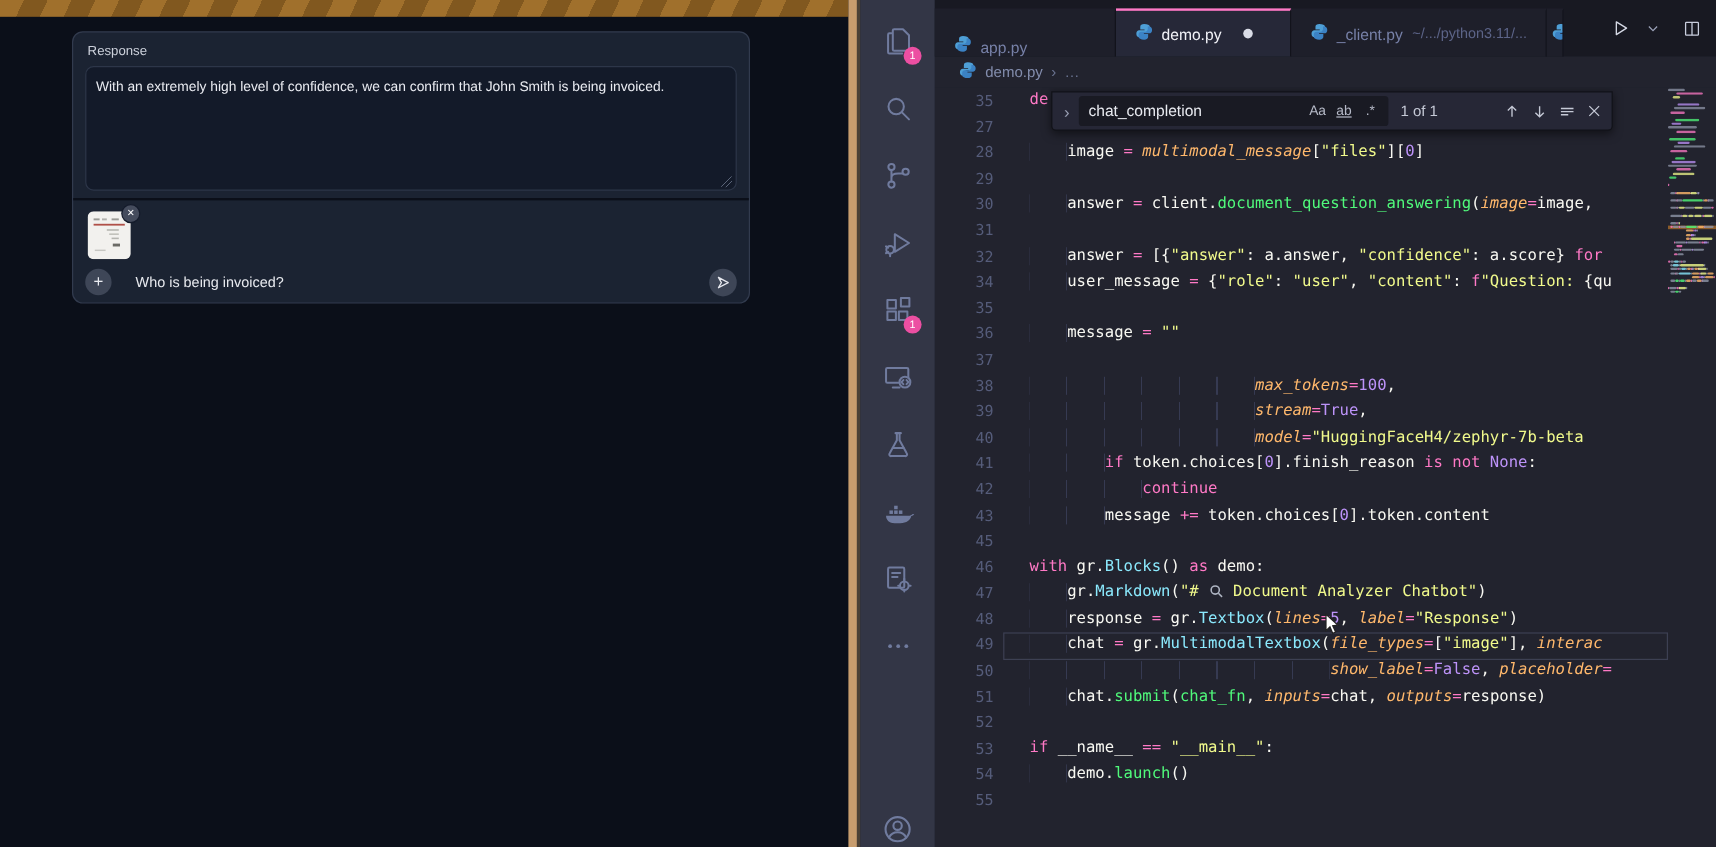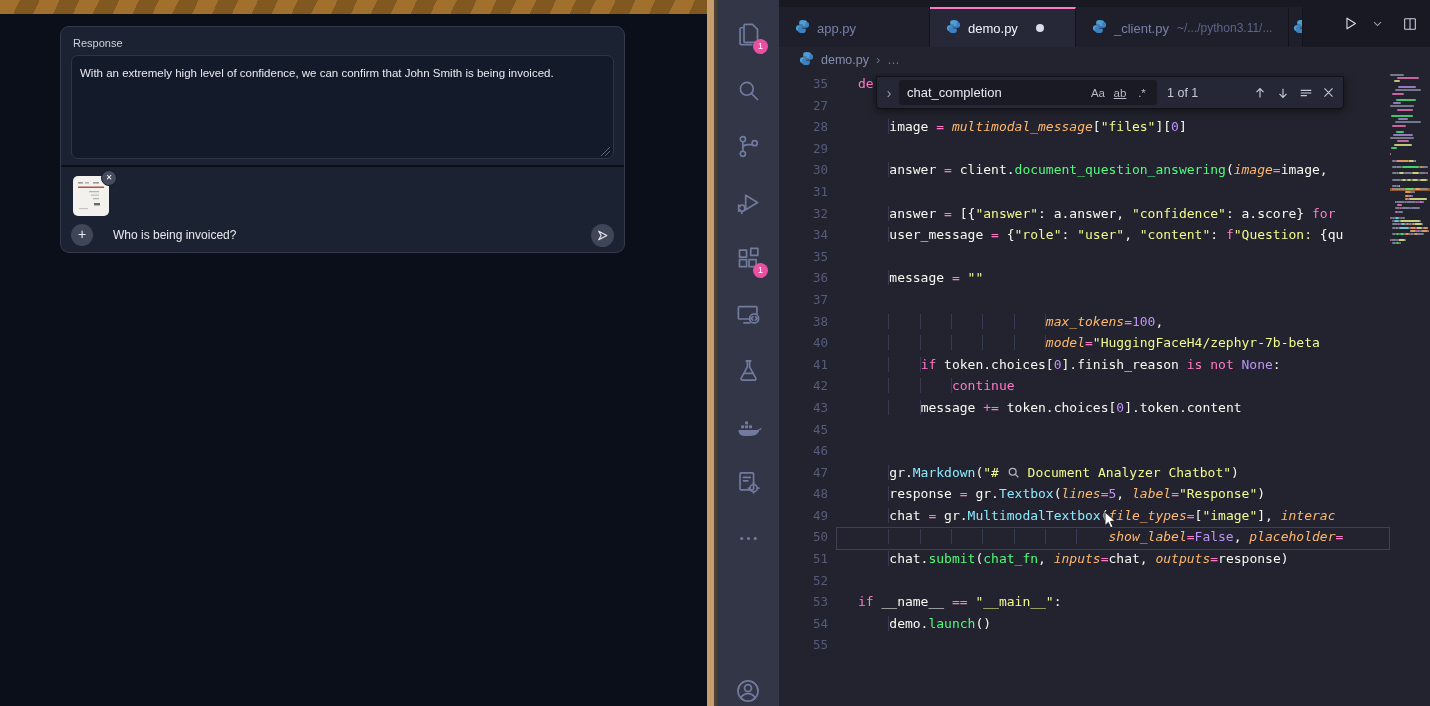--- a/index.html
+++ b/index.html
@@ -47,21 +47,21 @@
   .act-badge { position:absolute; right:11px; bottom:8px; min-width:15px; height:15px; border-radius:8px;
     background:#ec4fa2; color:#fff; font-size:9px; line-height:15px; text-align:center; padding:0 3px; }
   .act-account { position:absolute; bottom:-11px; left:0; width:62px; height:40px; display:flex;
     justify-content:center; cursor:pointer; }
 
   .editor-col { position:absolute; left:62px; top:0; right:0; bottom:0; }
   .tabbar { position:relative; height:47px; background:#181922; display:flex; align-items:flex-end; }
   .tab { height:40px; display:flex; align-items:center; padding:0 16px; background:#1e1f2a;
     border-right:1px solid #12131b; border-top:2px solid transparent; color:#7781a8;
     font-size:13px; cursor:pointer; overflow:hidden; }
-  .tab:nth-child(1) { min-width:151px; }
+  .tab:nth-child(1) { min-width:151px;align-items:flex-end; }
   .tab:nth-child(2) { min-width:146px; }
   .tab .pyicon { margin-right:7px; flex:none; }
   .tab.active { background:#262838; border-top:2px solid #ff79c6; color:#f2f3f8; }
   .tab .desc { margin-left:8px; font-size:12px; color:#5c6488; white-space:nowrap; }
   .tab .dot { margin-left:18px; width:8px; height:8px; border-radius:50%; background:#d9dce6; }
   .tab.stub { min-width:14px; width:14px; padding:0 0 0 4px; }
   .ed-actions { margin-left:auto; height:47px; display:flex; align-items:center; gap:13px; padding:0 12px 0 10px; }
   .ed-actions .abtn { cursor:pointer; display:flex; align-items:center; }
 
   .breadcrumb { height:26px; background:#22232e; display:flex; align-items:center; padding-left:20px;
@@ -363,20 +363,24 @@
               <div class="code-text"><span class="tk-i">    </span><span class="tk-w">message </span><span class="tk-k">=</span><span class="tk-w"> </span><span class="tk-s">""</span></div>
             </div>
             <div class="code-row">
               <div class="gutter-num">37</div>
             </div>
             <div class="code-row">
               <div class="gutter-num">38</div>
               <div class="code-text"><span class="tk-i">                        </span><span class="tk-p">max_tokens</span><span class="tk-k">=</span><span class="tk-n">100</span><span class="tk-w">,</span></div>
             </div>
             <div class="code-row">
+              <div class="gutter-num">39</div>
+              <div class="code-text"><span class="tk-i">                        </span><span class="tk-p">stream</span><span class="tk-k">=</span><span class="tk-n">True</span><span class="tk-w">,</span></div>
+            </div>
+            <div class="code-row">
               <div class="gutter-num">40</div>
               <div class="code-text"><span class="tk-i">                        </span><span class="tk-p">model</span><span class="tk-k">=</span><span class="tk-s">"HuggingFaceH4/zephyr-7b-beta</span></div>
             </div>
             <div class="code-row">
               <div class="gutter-num">41</div>
               <div class="code-text"><span class="tk-i">        </span><span class="tk-k">if</span><span class="tk-w"> token.choices[</span><span class="tk-n">0</span><span class="tk-w">].finish_reason </span><span class="tk-k">is</span><span class="tk-w"> </span><span class="tk-k">not</span><span class="tk-w"> </span><span class="tk-n">None</span><span class="tk-w">:</span></div>
             </div>
             <div class="code-row">
               <div class="gutter-num">42</div>
               <div class="code-text"><span class="tk-i">            </span><span class="tk-k">continue</span></div>
@@ -384,20 +388,21 @@
             <div class="code-row">
               <div class="gutter-num">43</div>
               <div class="code-text"><span class="tk-i">        </span><span class="tk-w">message </span><span class="tk-k">+=</span><span class="tk-w"> token.choices[</span><span class="tk-n">0</span><span class="tk-w">].token.content</span></div>
             </div>
             <div class="code-row">
               <div class="gutter-num">45</div>
               <div class="code-text"></div>
             </div>
             <div class="code-row">
               <div class="gutter-num">46</div>
+              <div class="code-text"><span class="tk-k">with</span><span class="tk-w"> gr.</span><span class="tk-c">Blocks</span><span class="tk-w">() </span><span class="tk-k">as</span><span class="tk-w"> demo:</span></div>
             </div>
             <div class="code-row">
               <div class="gutter-num">47</div>
               <div class="code-text"><span class="tk-i">    </span><span class="tk-w">gr.</span><span class="tk-c">Markdown</span><span class="tk-w">(</span><span class="tk-s">"# </span><span><svg class="mag-glyph" viewBox="0 0 16 16" fill="none" stroke="#aeb4c2" stroke-width="1.6">
                     <circle cx="7" cy="7" r="4.2"></circle>
                     <path d="M10.3 10.3L14 14"></path>
                   </svg></span><span class="tk-s"> Document Analyzer Chatbot"</span><span class="tk-w">)</span></div>
             </div>
             <div class="code-row">
               <div class="gutter-num">48</div>

